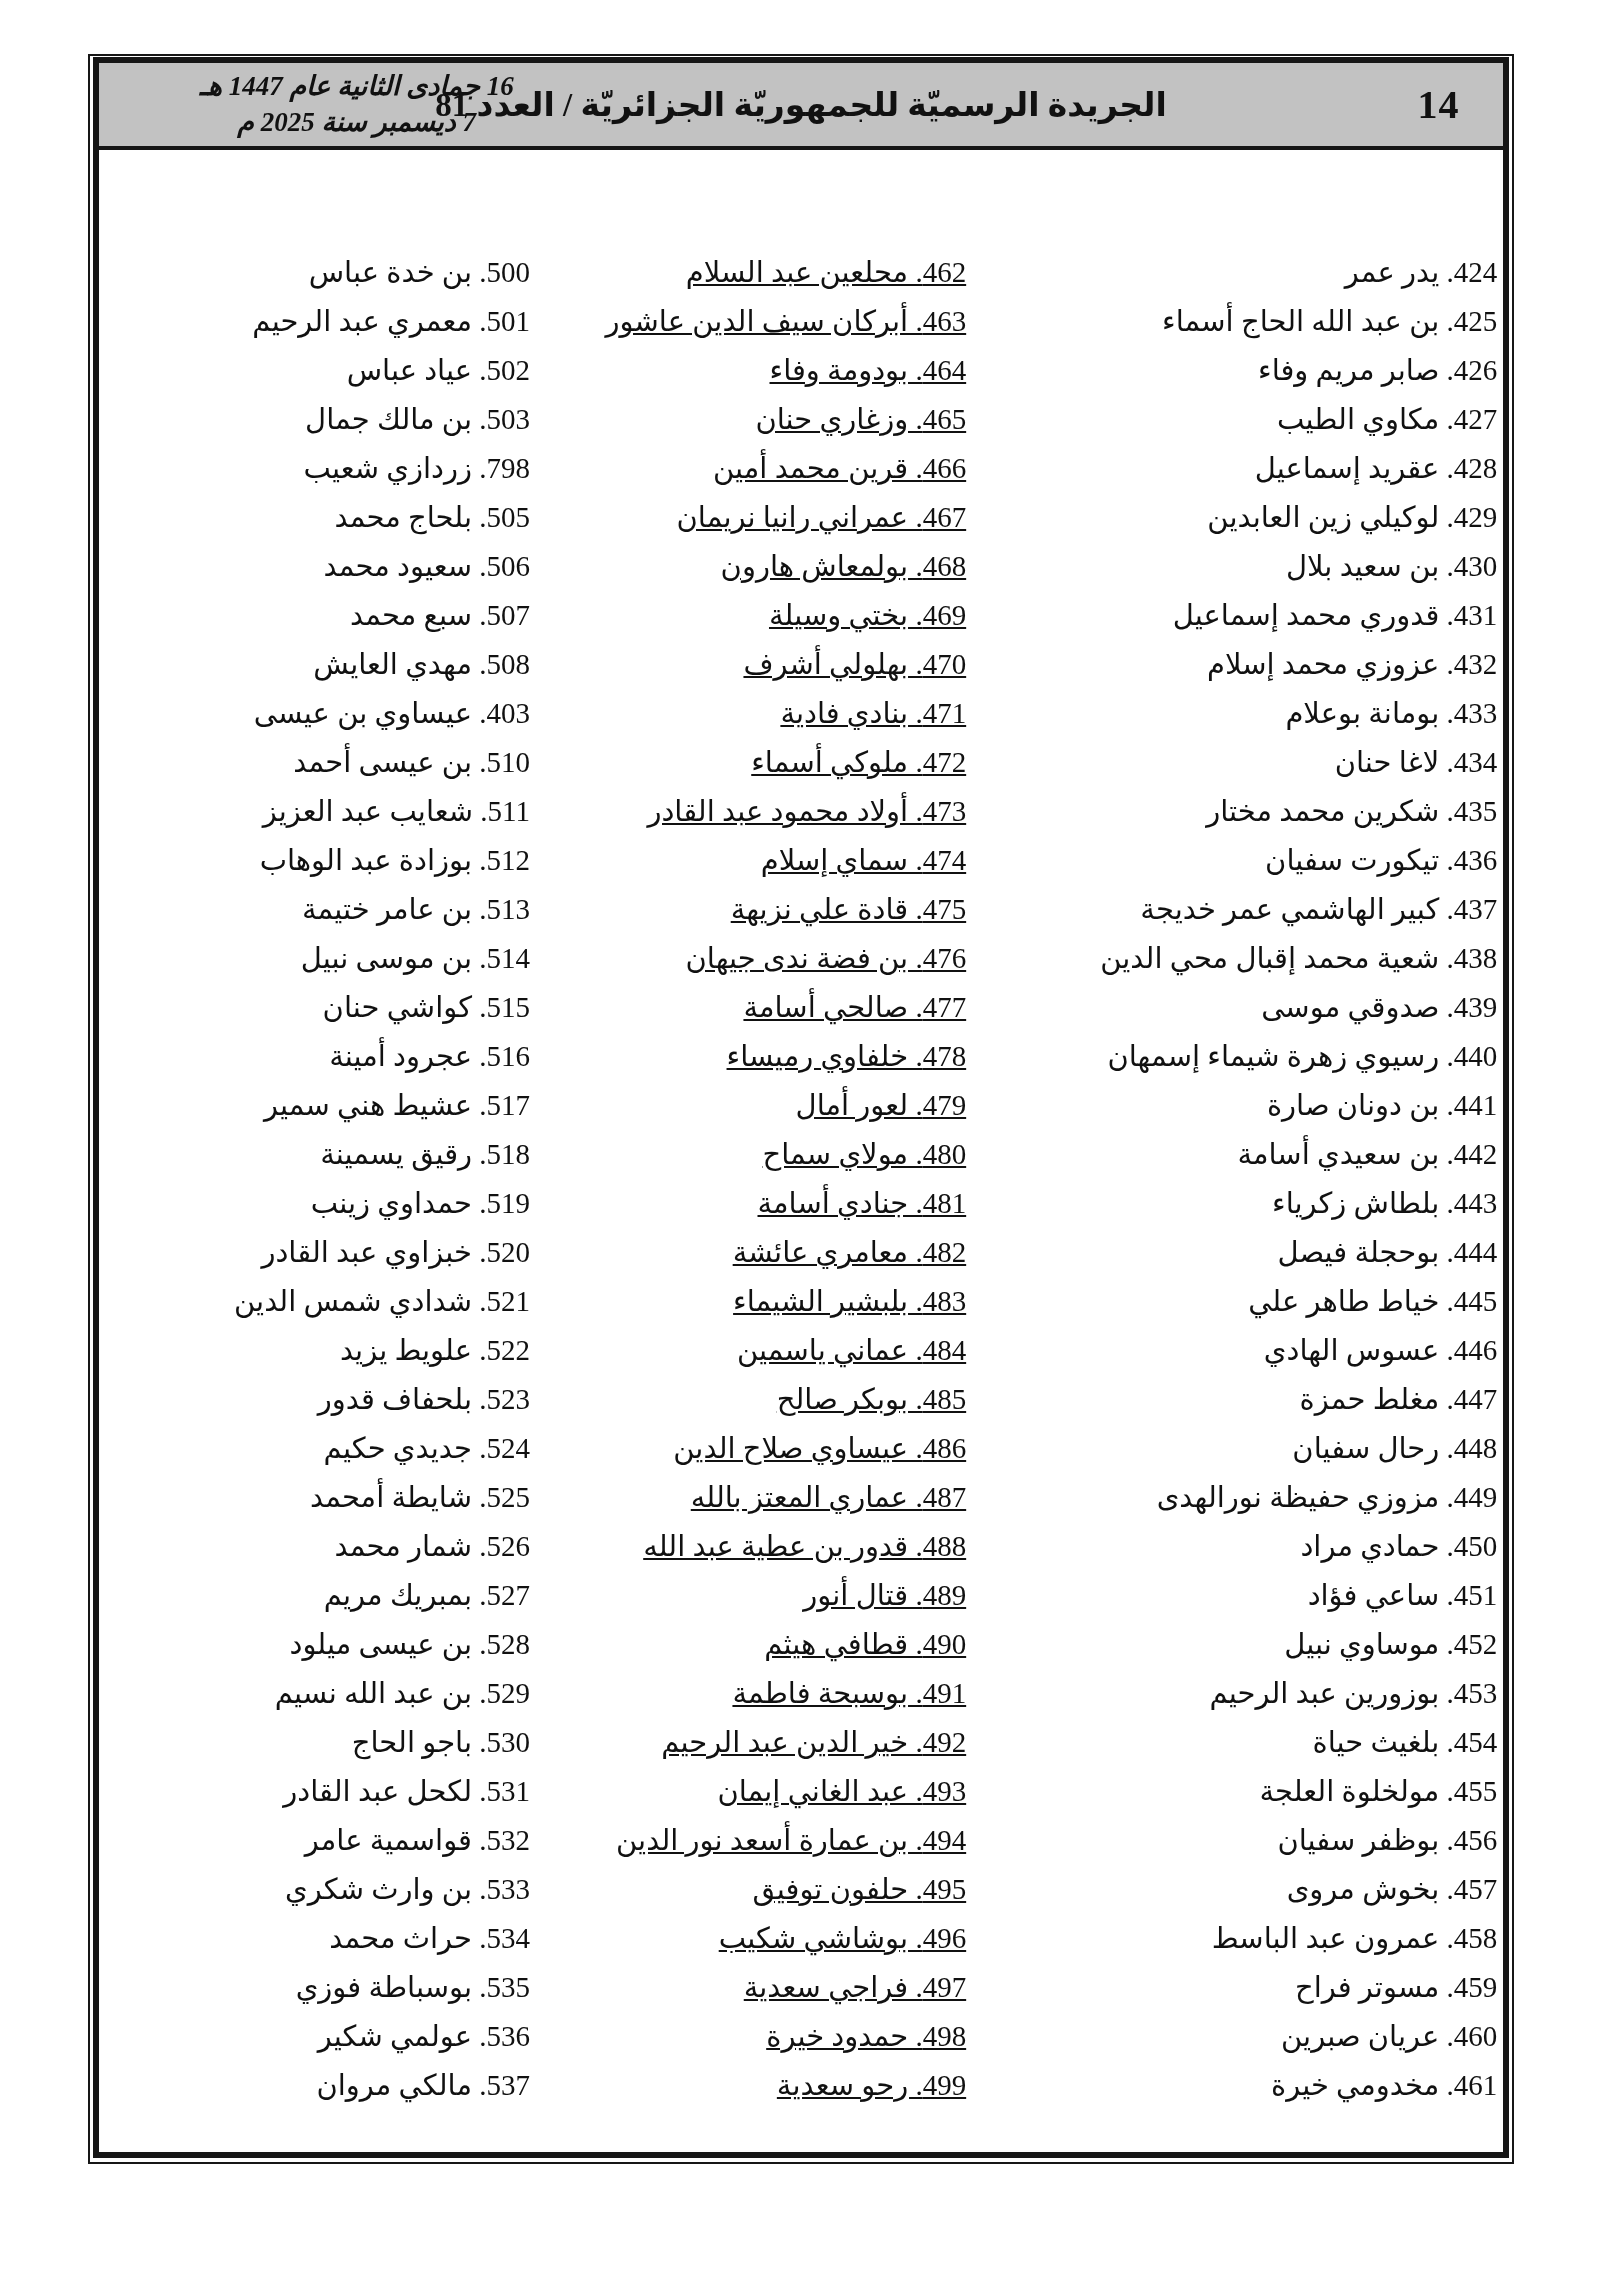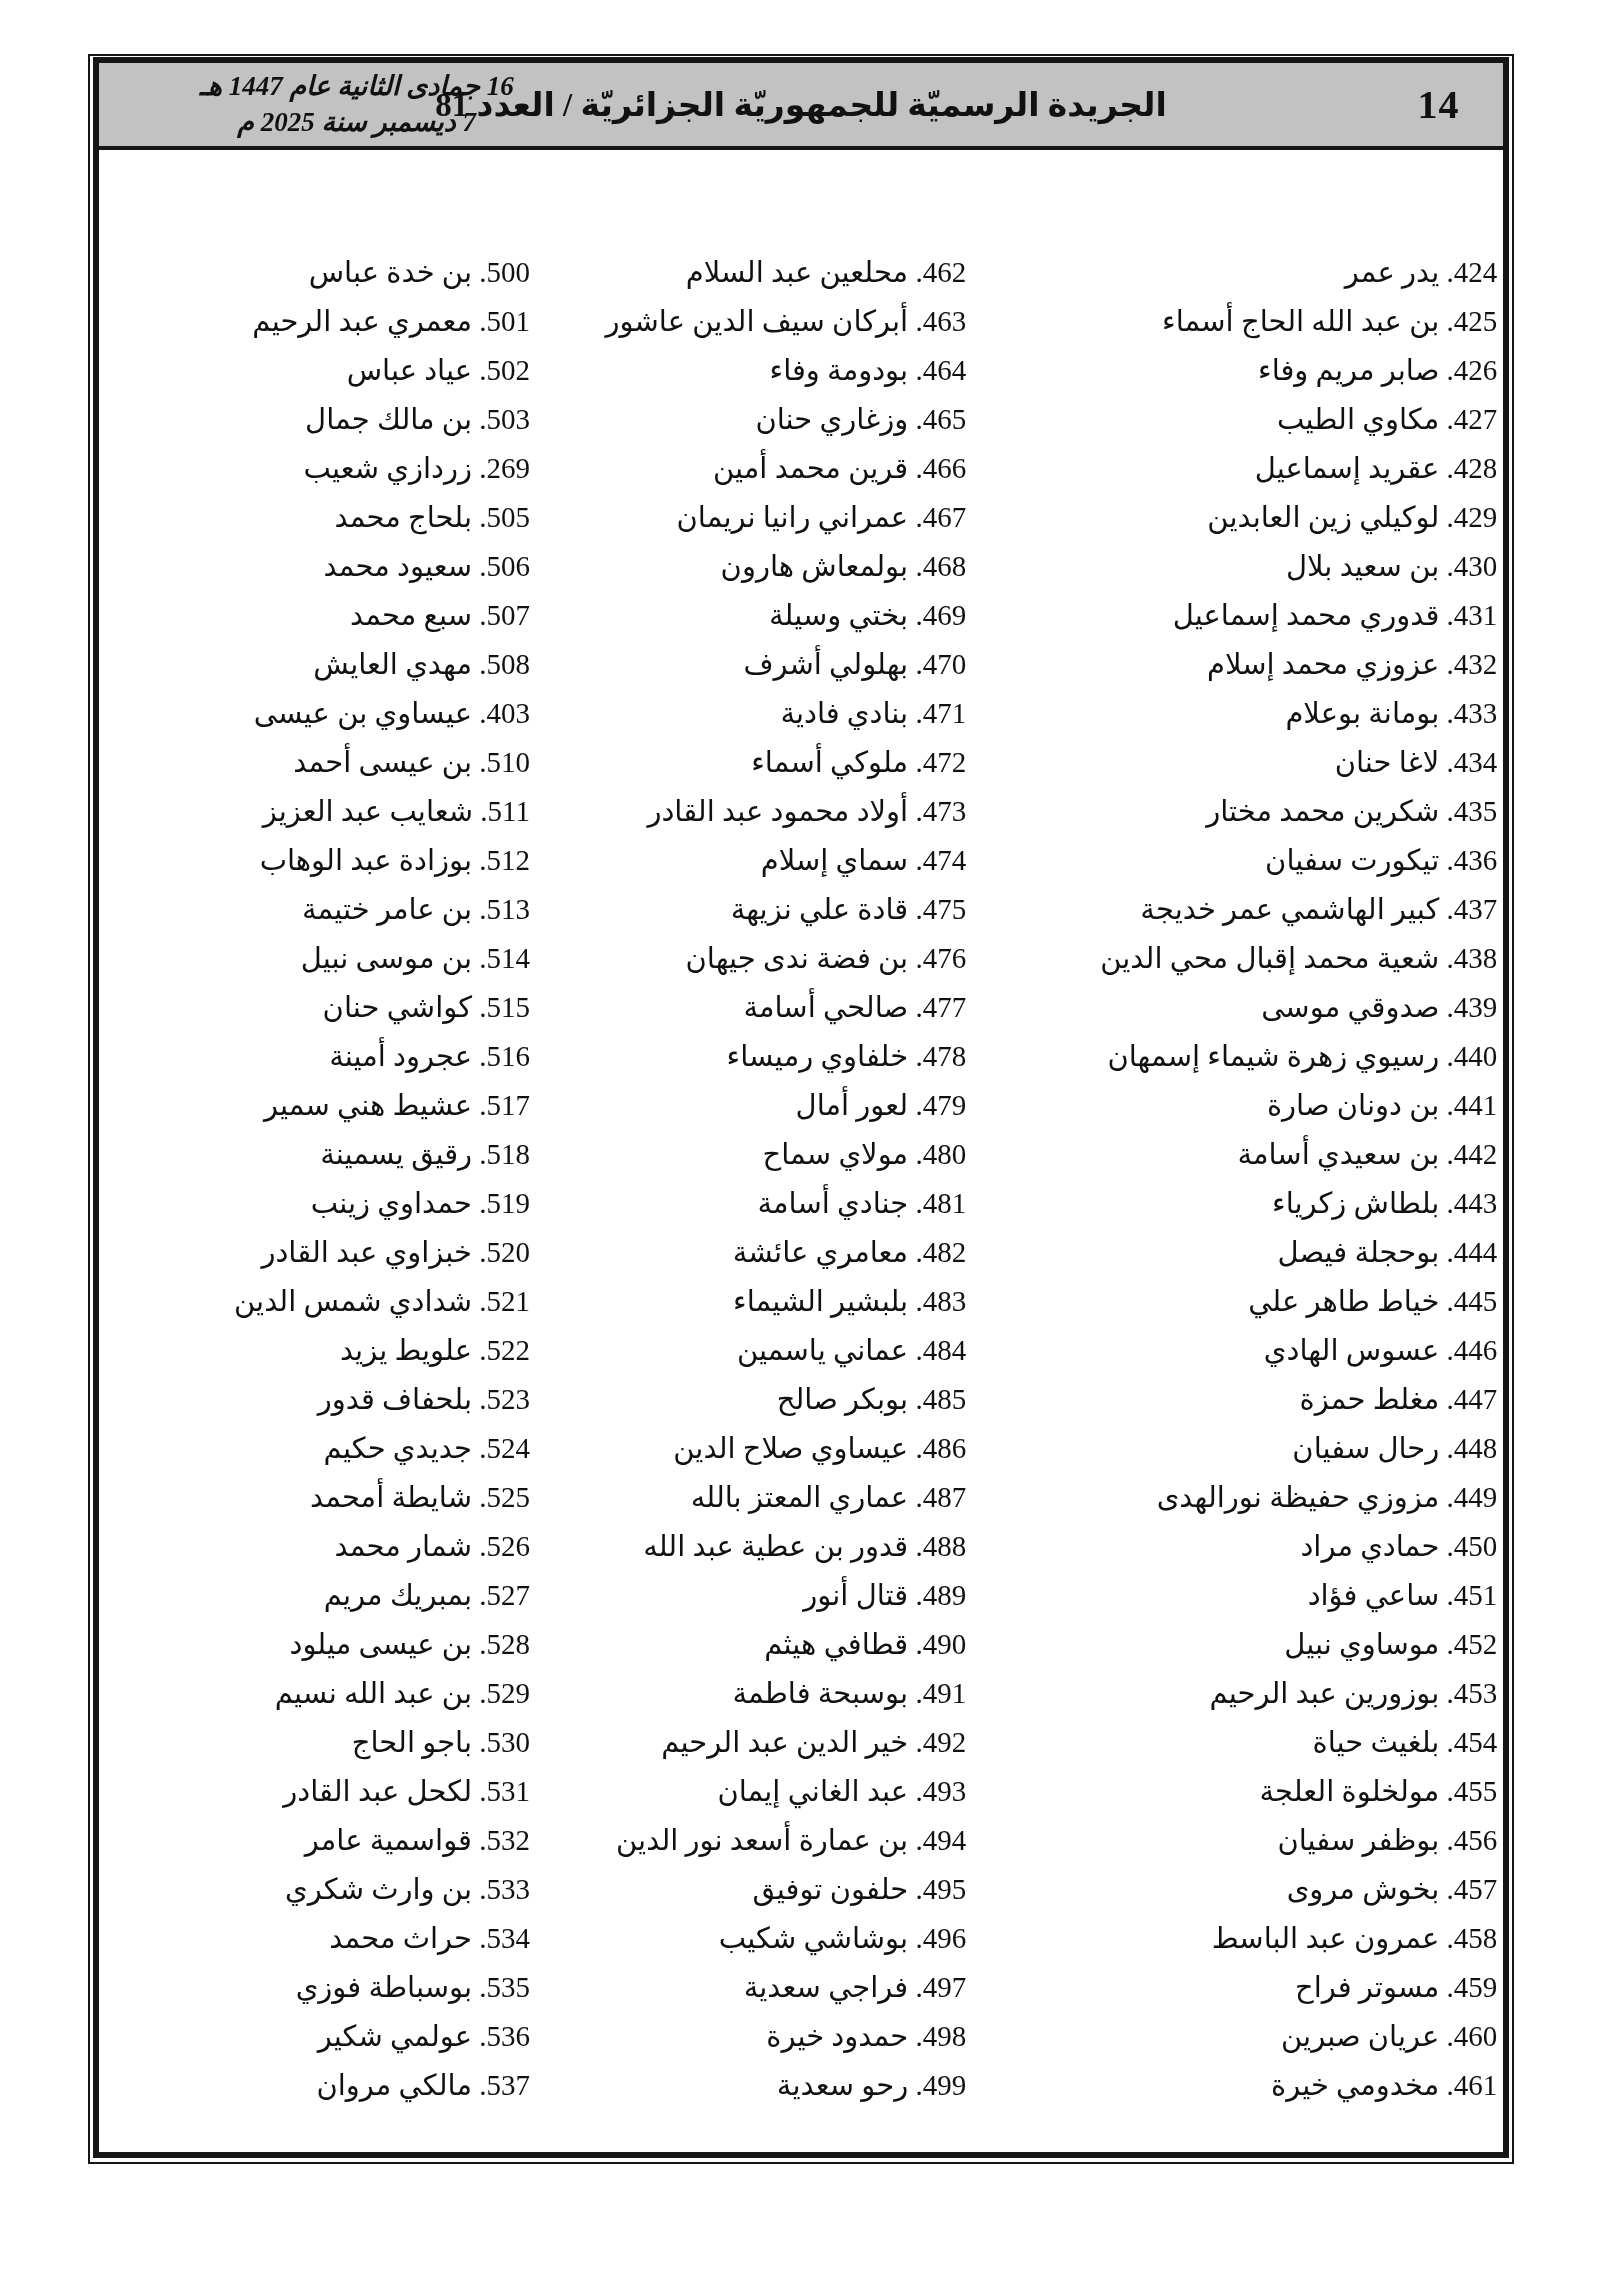--- a/index.html
+++ b/index.html
@@ -66,21 +66,21 @@
     display:flex;
     direction:rtl;
     padding-top:98px;
     box-sizing:border-box;
   }
   .names-column{
     width:33.33%;
     box-sizing:border-box;
   }
   .names-column.c1{padding-right:6px;}
-  .names-column.c2{padding-right:69px;}
+  .names-column.c2{padding-right:69px;text-decoration:underline;}
   .names-column.c3{padding-right:37px;}
   .entry{
     direction:rtl;
     text-align:right;
     font-size:29px;
     line-height:49px;
     white-space:nowrap;
   }
 </style>
 </head>
@@ -178,21 +178,21 @@
             <div class="entry" dir="rtl">496. بوشاشي شكيب</div>
             <div class="entry" dir="rtl">497. فراجي سعدية</div>
             <div class="entry" dir="rtl">498. حمدود خيرة</div>
             <div class="entry" dir="rtl">499. رحو سعدية</div>
           </div>
         <div class="names-column c3">
             <div class="entry" dir="rtl">500. بن خدة عباس</div>
             <div class="entry" dir="rtl">501. معمري عبد الرحيم</div>
             <div class="entry" dir="rtl">502. عياد عباس</div>
             <div class="entry" dir="rtl">503. بن مالك جمال</div>
-            <div class="entry" dir="rtl">269. زردازي شعيب</div>
+            <div class="entry" dir="rtl">798. زردازي شعيب</div>
             <div class="entry" dir="rtl">505. بلحاج محمد</div>
             <div class="entry" dir="rtl">506. سعيود محمد</div>
             <div class="entry" dir="rtl">507. سبع محمد</div>
             <div class="entry" dir="rtl">508. مهدي العايش</div>
             <div class="entry" dir="rtl">403. عيساوي بن عيسى</div>
             <div class="entry" dir="rtl">510. بن عيسى أحمد</div>
             <div class="entry" dir="rtl">511. شعايب عبد العزيز</div>
             <div class="entry" dir="rtl">512. بوزادة عبد الوهاب</div>
             <div class="entry" dir="rtl">513. بن عامر ختيمة</div>
             <div class="entry" dir="rtl">514. بن موسى نبيل</div>

